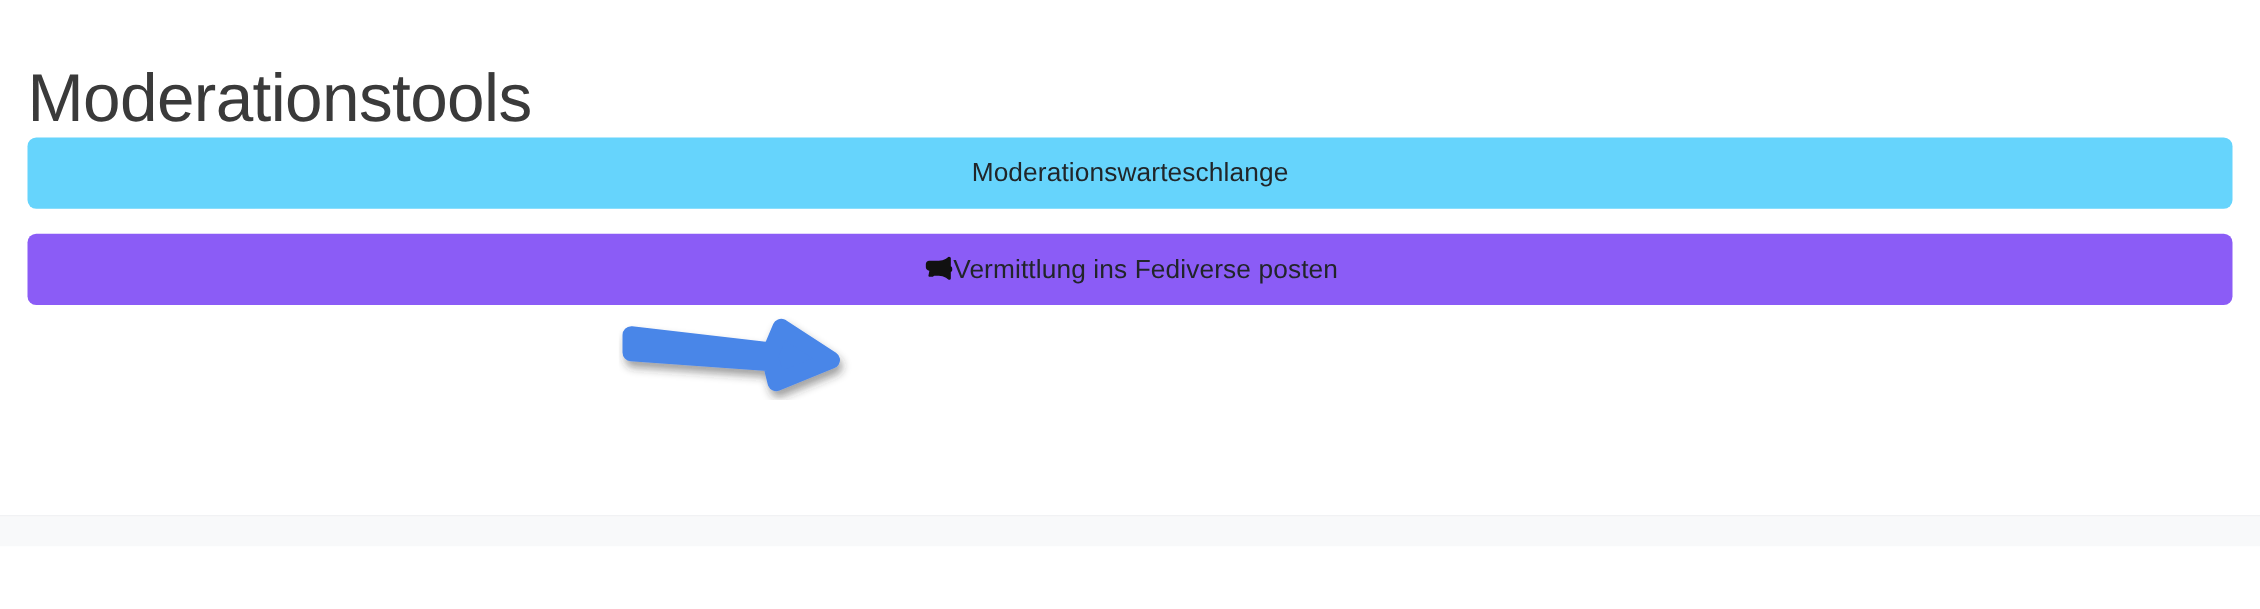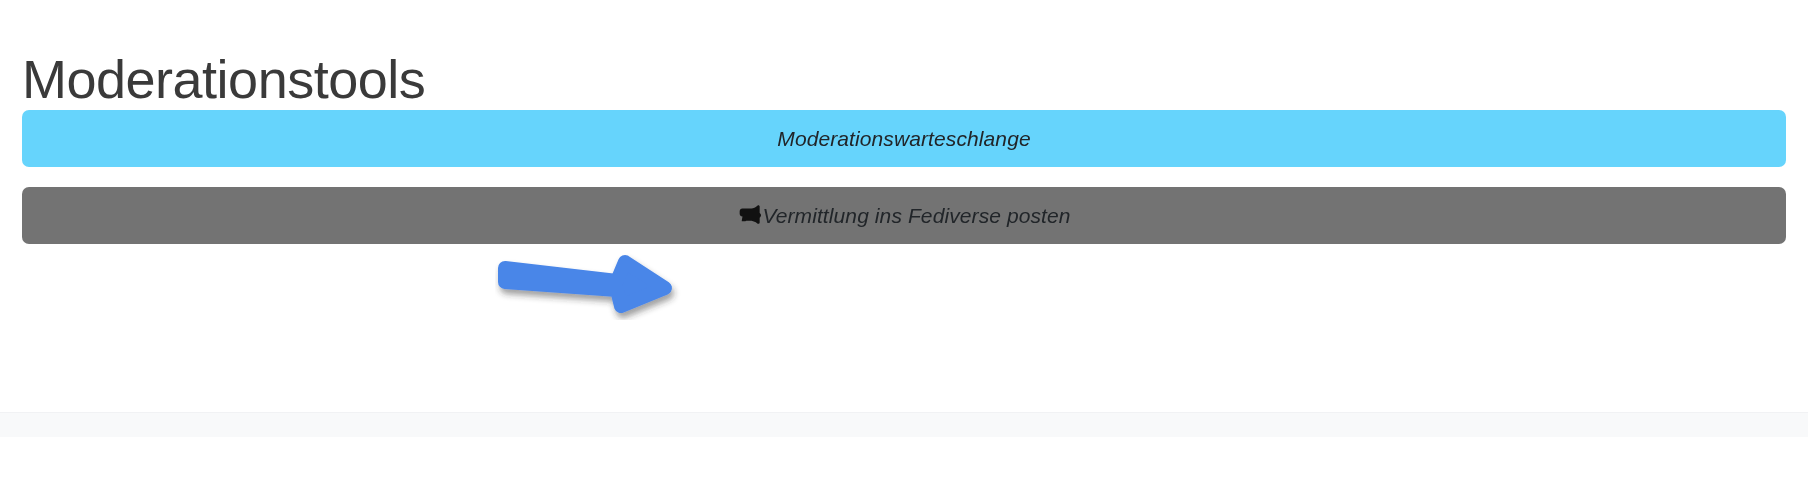--- a/index.html
+++ b/index.html
@@ -52,29 +52,28 @@
     border: none;
     border-radius: 7px;
     margin-bottom: 20px;
     font-family: "Liberation Sans", "DejaVu Sans", sans-serif;
     font-size: 21px;
     font-weight: 400;
     color: #212529;
     cursor: pointer;
     padding: 12px 14px;
     letter-spacing: 0.1px;
-    font-style: italic;
   }
 
   .tool-button.info {
     background: #66d4fc;
   }
 
   .tool-button.warning {
-    background: #737373;
+    background: #8b5cf6;
     margin-bottom: 0;
   }
 
   .btn-label {
     white-space: nowrap;
   }
 
   .bullhorn-icon {
     display: inline-flex;
     align-items: center;

